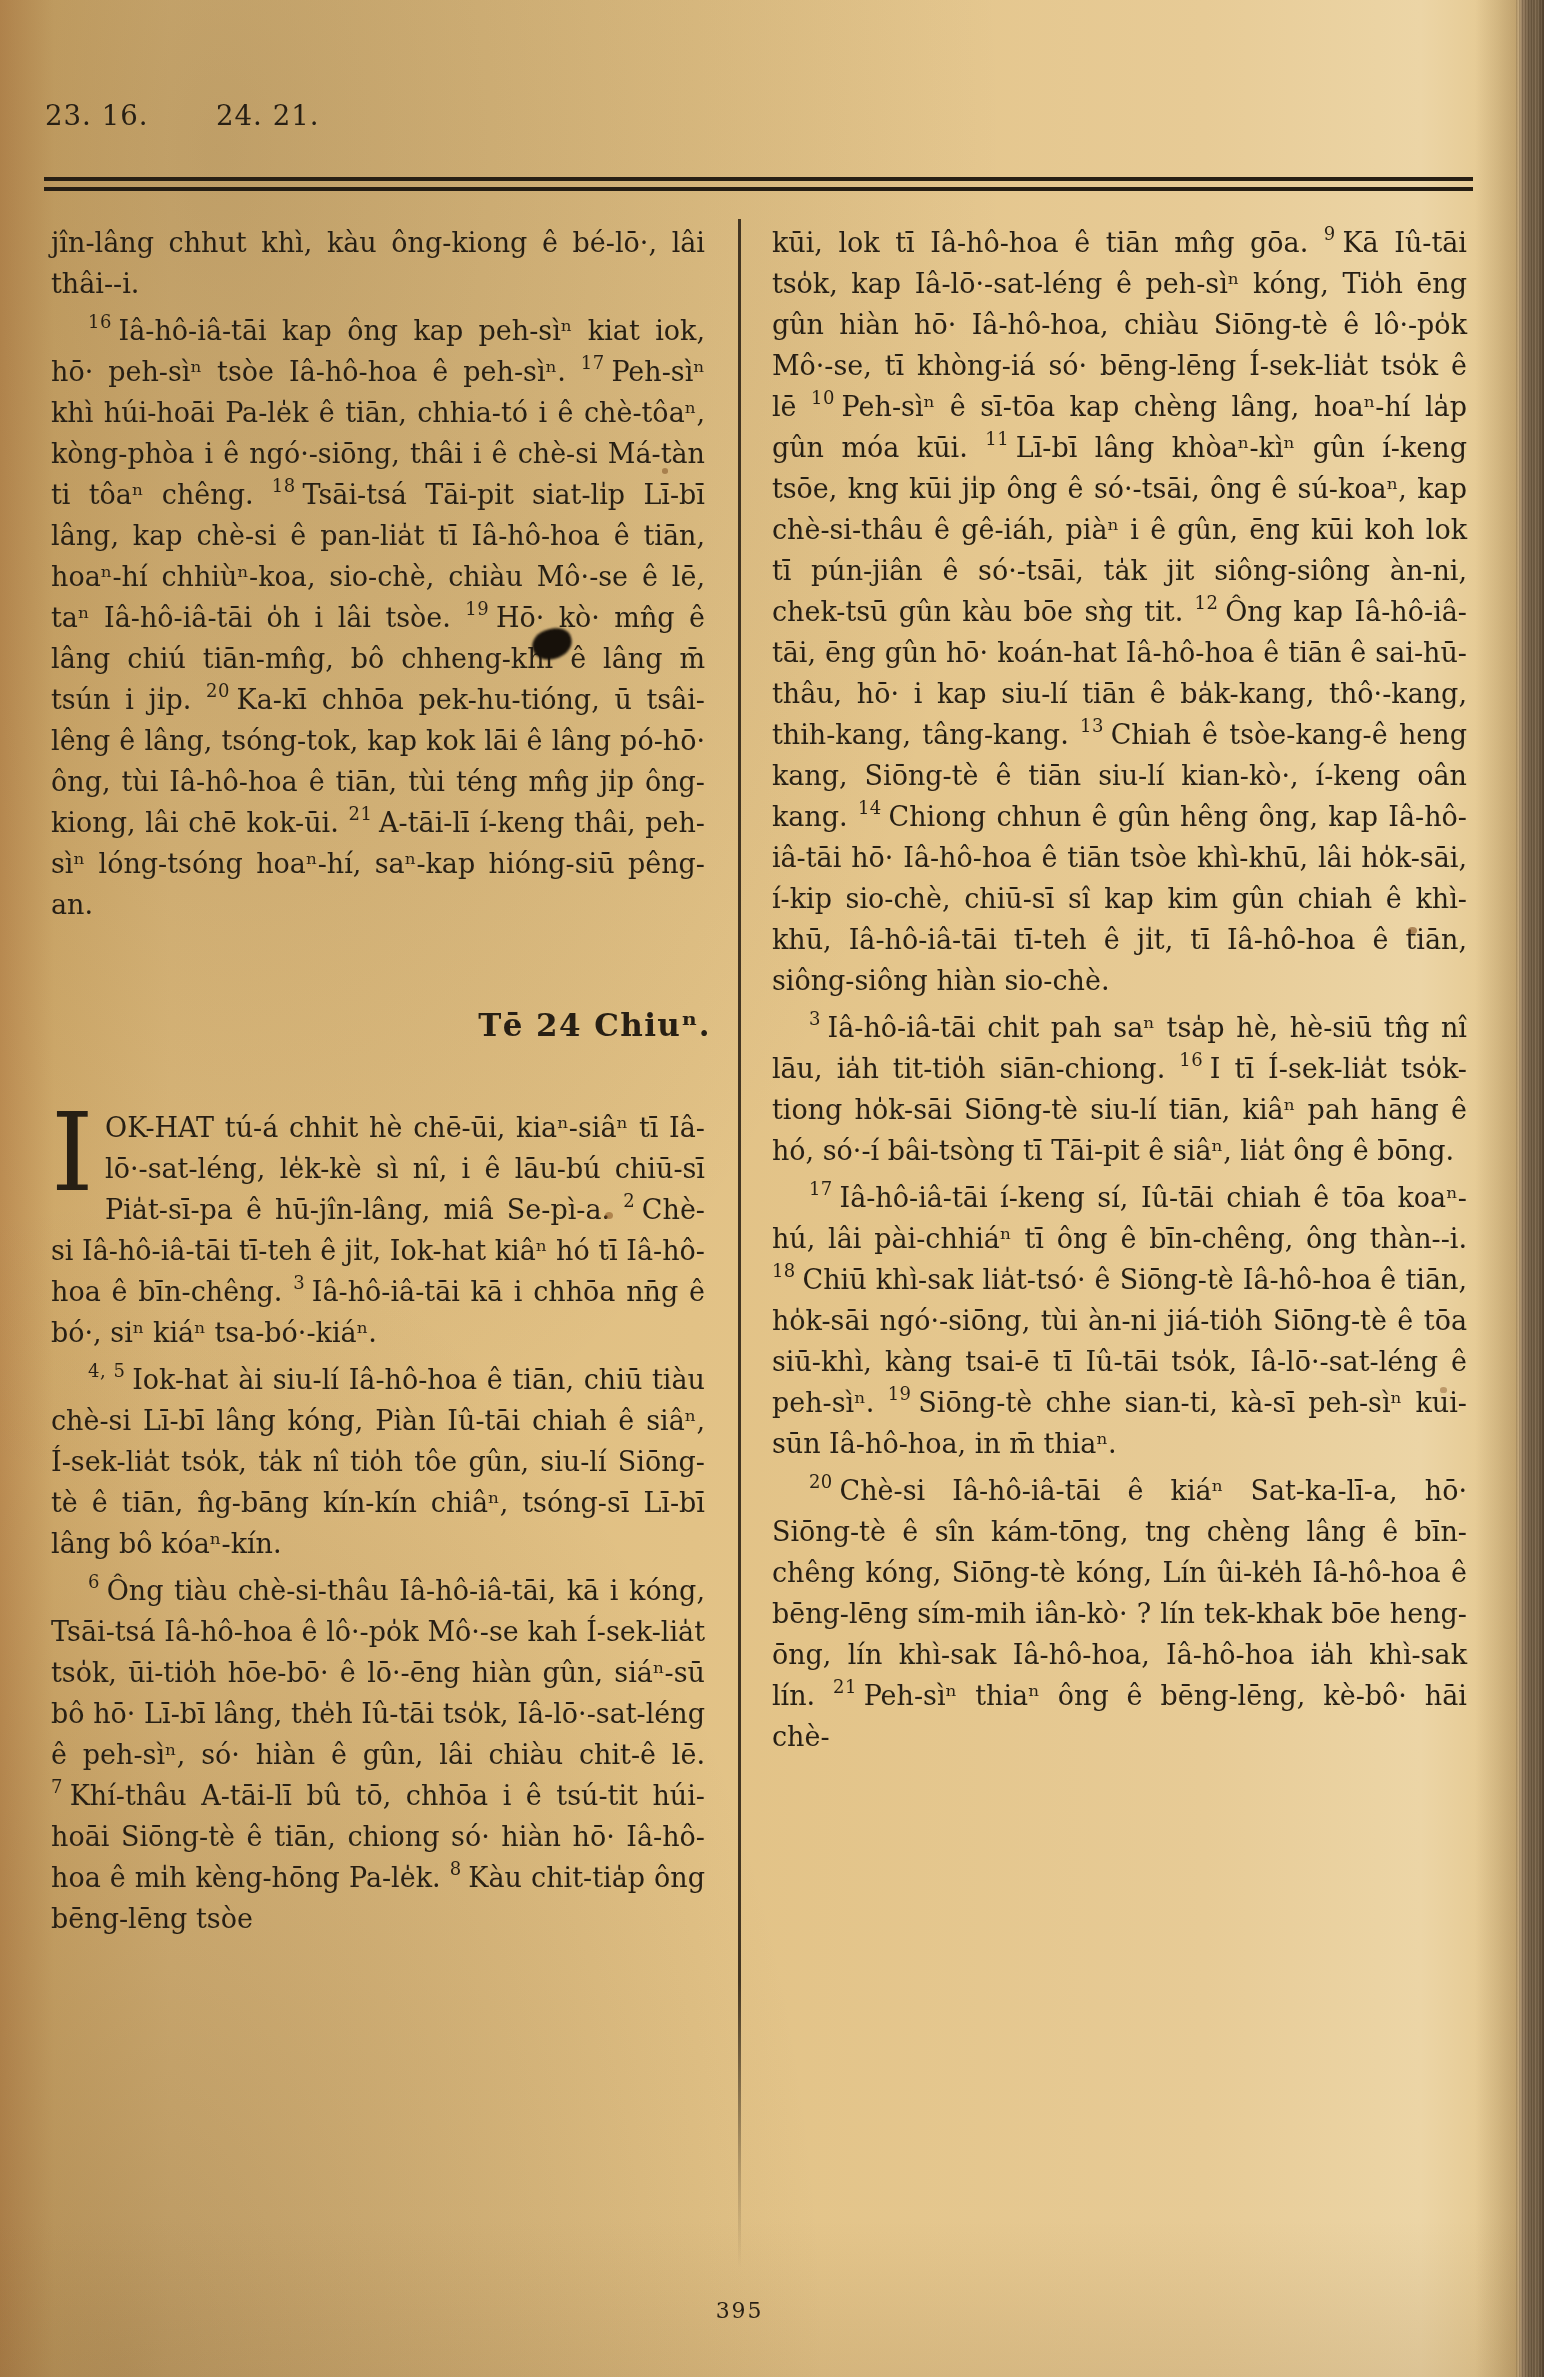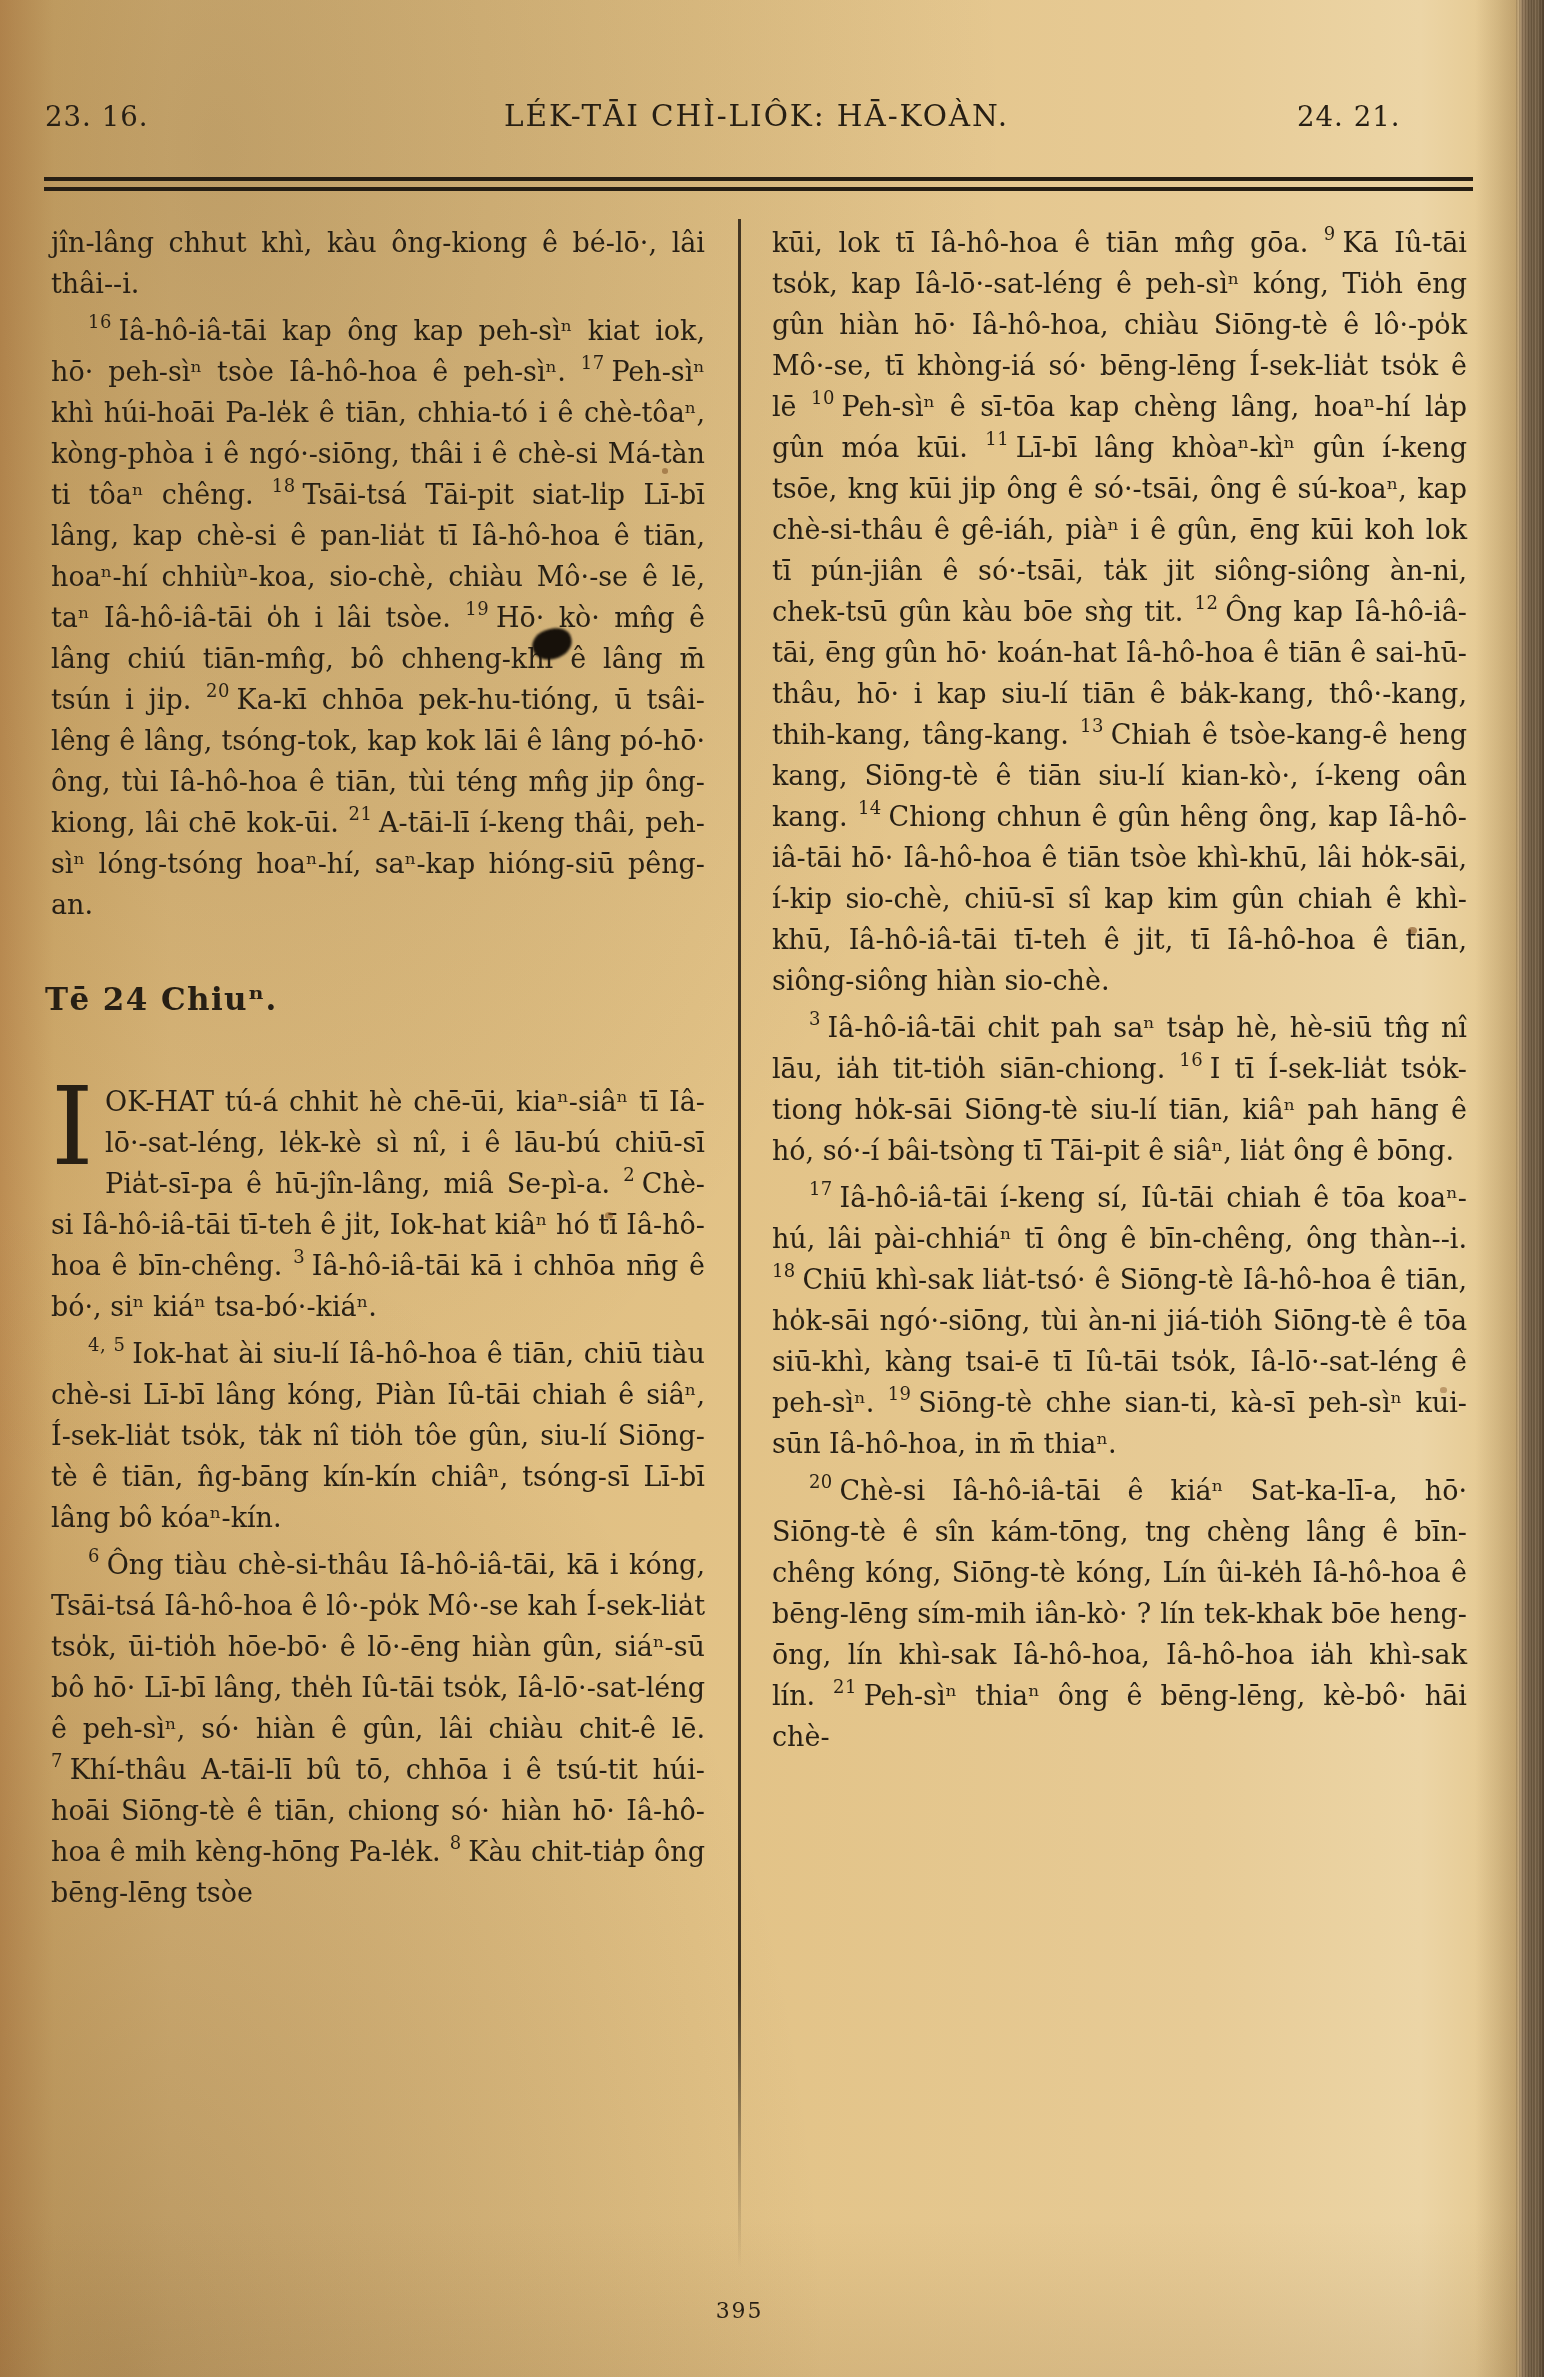--- a/index.html
+++ b/index.html
@@ -49,22 +49,22 @@
     width:2.9px;margin:2.9px 25px 0 27px;height:2049px;
     background:linear-gradient(180deg, rgba(40,30,18,.85) 0 86%, rgba(40,30,18,.25) 95%, rgba(40,30,18,0));
   }
   .col p{margin:6px;}
   .col p.indent{text-indent:37px;}
   sup.vnum{
     font-size:18px;line-height:0;position:relative;top:-1.9px;
     margin-right:6.7px;letter-spacing:0.5px;
   }
   .chapter-heading{
-    text-align:left;font-size:31px;font-weight:bold;letter-spacing:1.4px;
-    margin:53px 0 60px 0;line-height:43px;text-indent:0;
+    text-align:right;font-size:31px;font-weight:bold;letter-spacing:1.4px;
+    margin:79px 0 60px 0;line-height:43px;text-indent:0;
   }
   .dropcap{
     float:left;font-size:108px;line-height:75px;
     padding:7.6px 11.4px 0 0;
   }
   .footer{
     position:absolute;top:2298px;left:0;width:1479px;text-align:center;
     font-size:22px;letter-spacing:1.9px;
   }
   .ink-blot{
@@ -78,21 +78,20 @@
   .spot.s3{left:662px;top:468px;width:6.2px;height:5.7px;background:rgba(110,62,20,.45);}
   .spot.s4{left:1440px;top:1387px;width:6.7px;height:5.7px;background:rgba(122,70,25,.40);}
 </style>
 </head>
 <body>
 
 <div class="page">
 
   <div class="header">
     <span class="ref">23. 16.</span>
-    <span class="title">LÉK-TĀI CHÌ-LIÔK: HĀ-KOÀN.</span>
     <span class="ref right">24. 21.</span>
   </div>
 
   <div class="rule-double"></div>
 
   <div class="columns">
     <div class="col left">
         <p>jîn-lâng chhut khì, kàu ông-kiong ê bé-lō·, lâi thâi--i.</p>
         <p class="indent"><sup class="vnum">16</sup>Iâ-hô-iâ-tāi kap ông kap peh-sìⁿ kiat iok, hō· peh-sìⁿ tsòe Iâ-hô-hoa ê peh-sìⁿ. <sup class="vnum">17</sup>Peh-sìⁿ khì húi-hoāi Pa-le̍k ê tiān, chhia-tó i ê chè-tôaⁿ, kòng-phòa i ê ngó·-siōng, thâi i ê chè-si Má-tàn ti tôaⁿ chêng. <sup class="vnum">18</sup>Tsāi-tsá Tāi-pit siat-li̍p Lī-bī lâng, kap chè-si ê pan-lia̍t tī Iâ-hô-hoa ê tiān, hoaⁿ-hí chhiùⁿ-koa, sio-chè, chiàu Mô·-se ê lē, taⁿ Iâ-hô-iâ-tāi o̍h i lâi tsòe. <sup class="vnum">19</sup>Hō· kò· mn̂g ê lâng chiú tiān-mn̂g, bô chheng-khì ê lâng m̄ tsún i ji̍p. <sup class="vnum">20</sup>Ka-kī chhōa pek-hu-tióng, ū tsâi-lêng ê lâng, tsóng-tok, kap kok lāi ê lâng pó-hō· ông, tùi Iâ-hô-hoa ê tiān, tùi téng mn̂g ji̍p ông-kiong, lâi chē kok-ūi. <sup class="vnum">21</sup>A-tāi-lī í-keng thâi, peh-sìⁿ lóng-tsóng hoaⁿ-hí, saⁿ-kap hióng-siū pêng-an.</p>
         <div class="chapter-heading">Tē 24 Chiuⁿ.</div>

